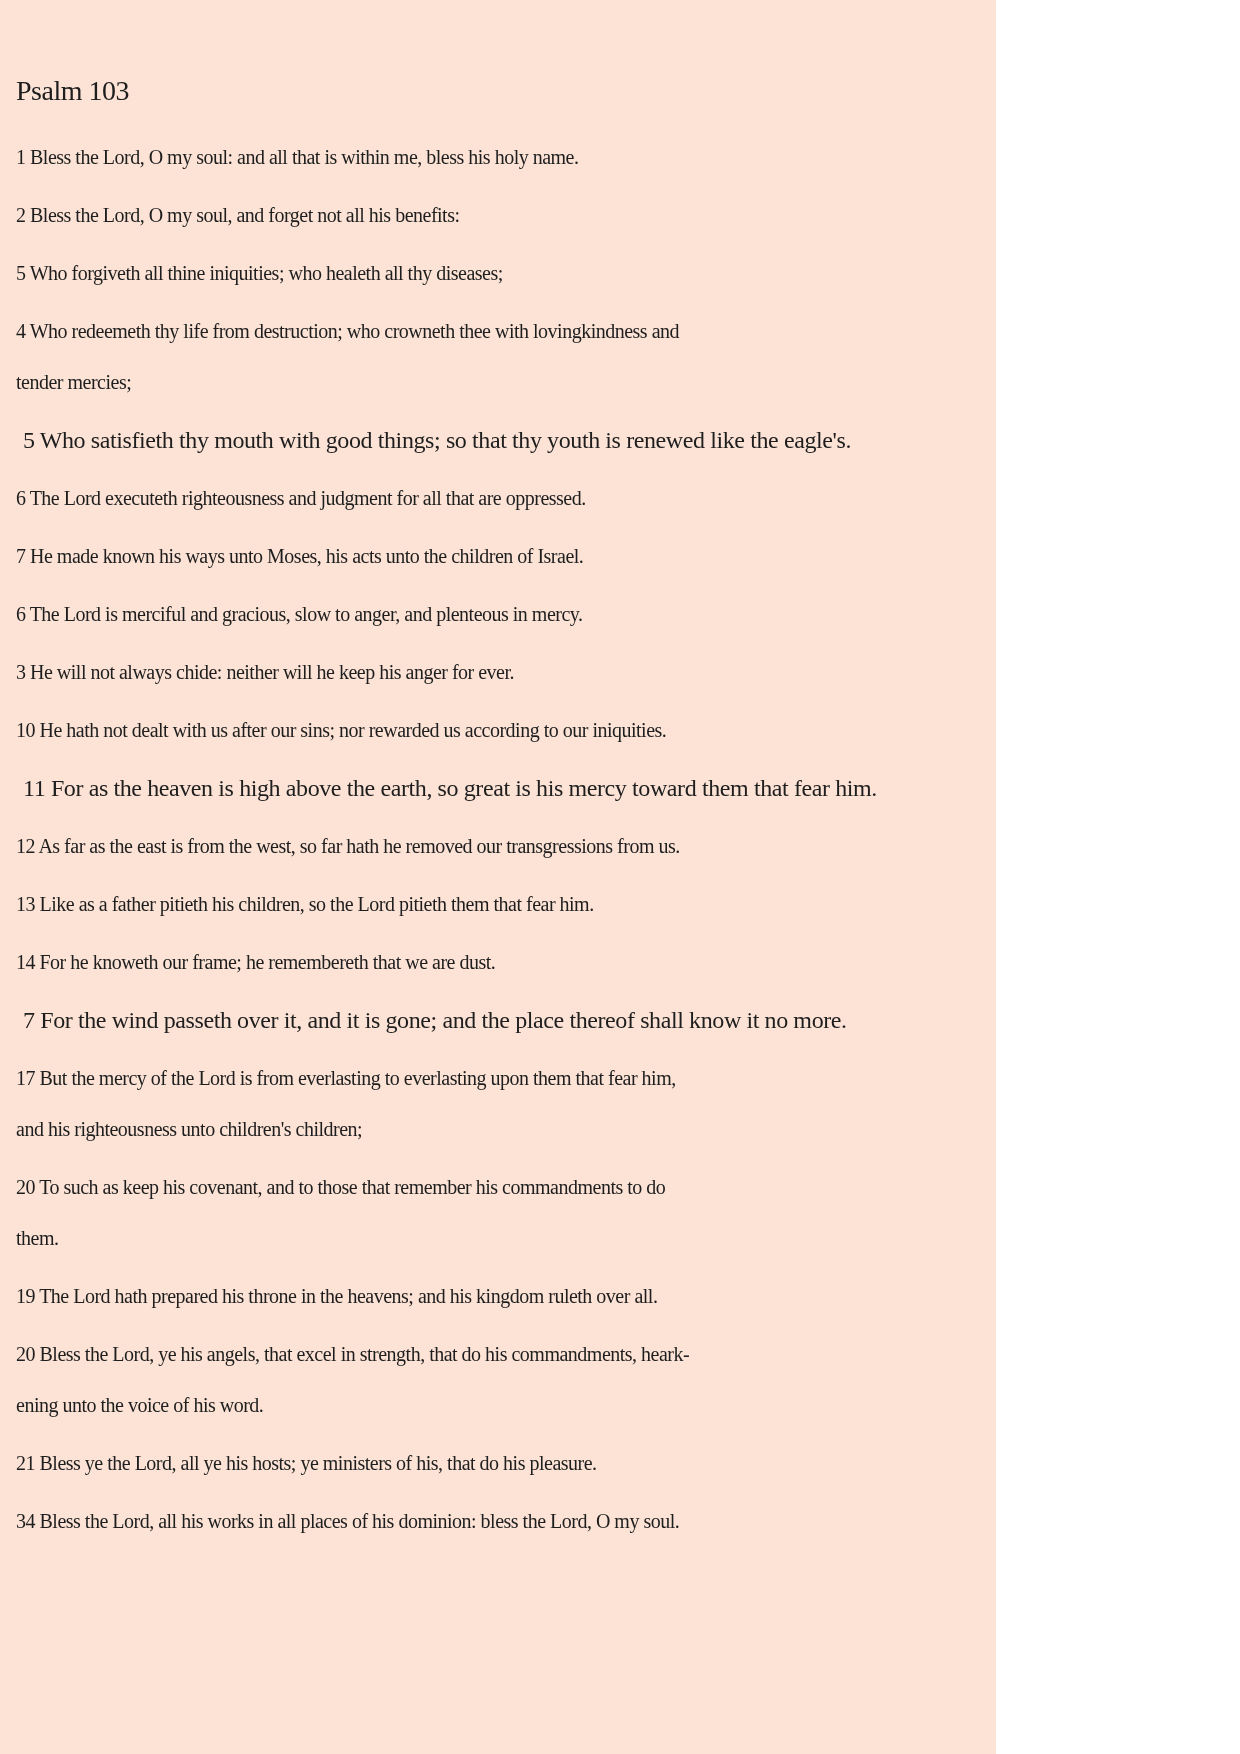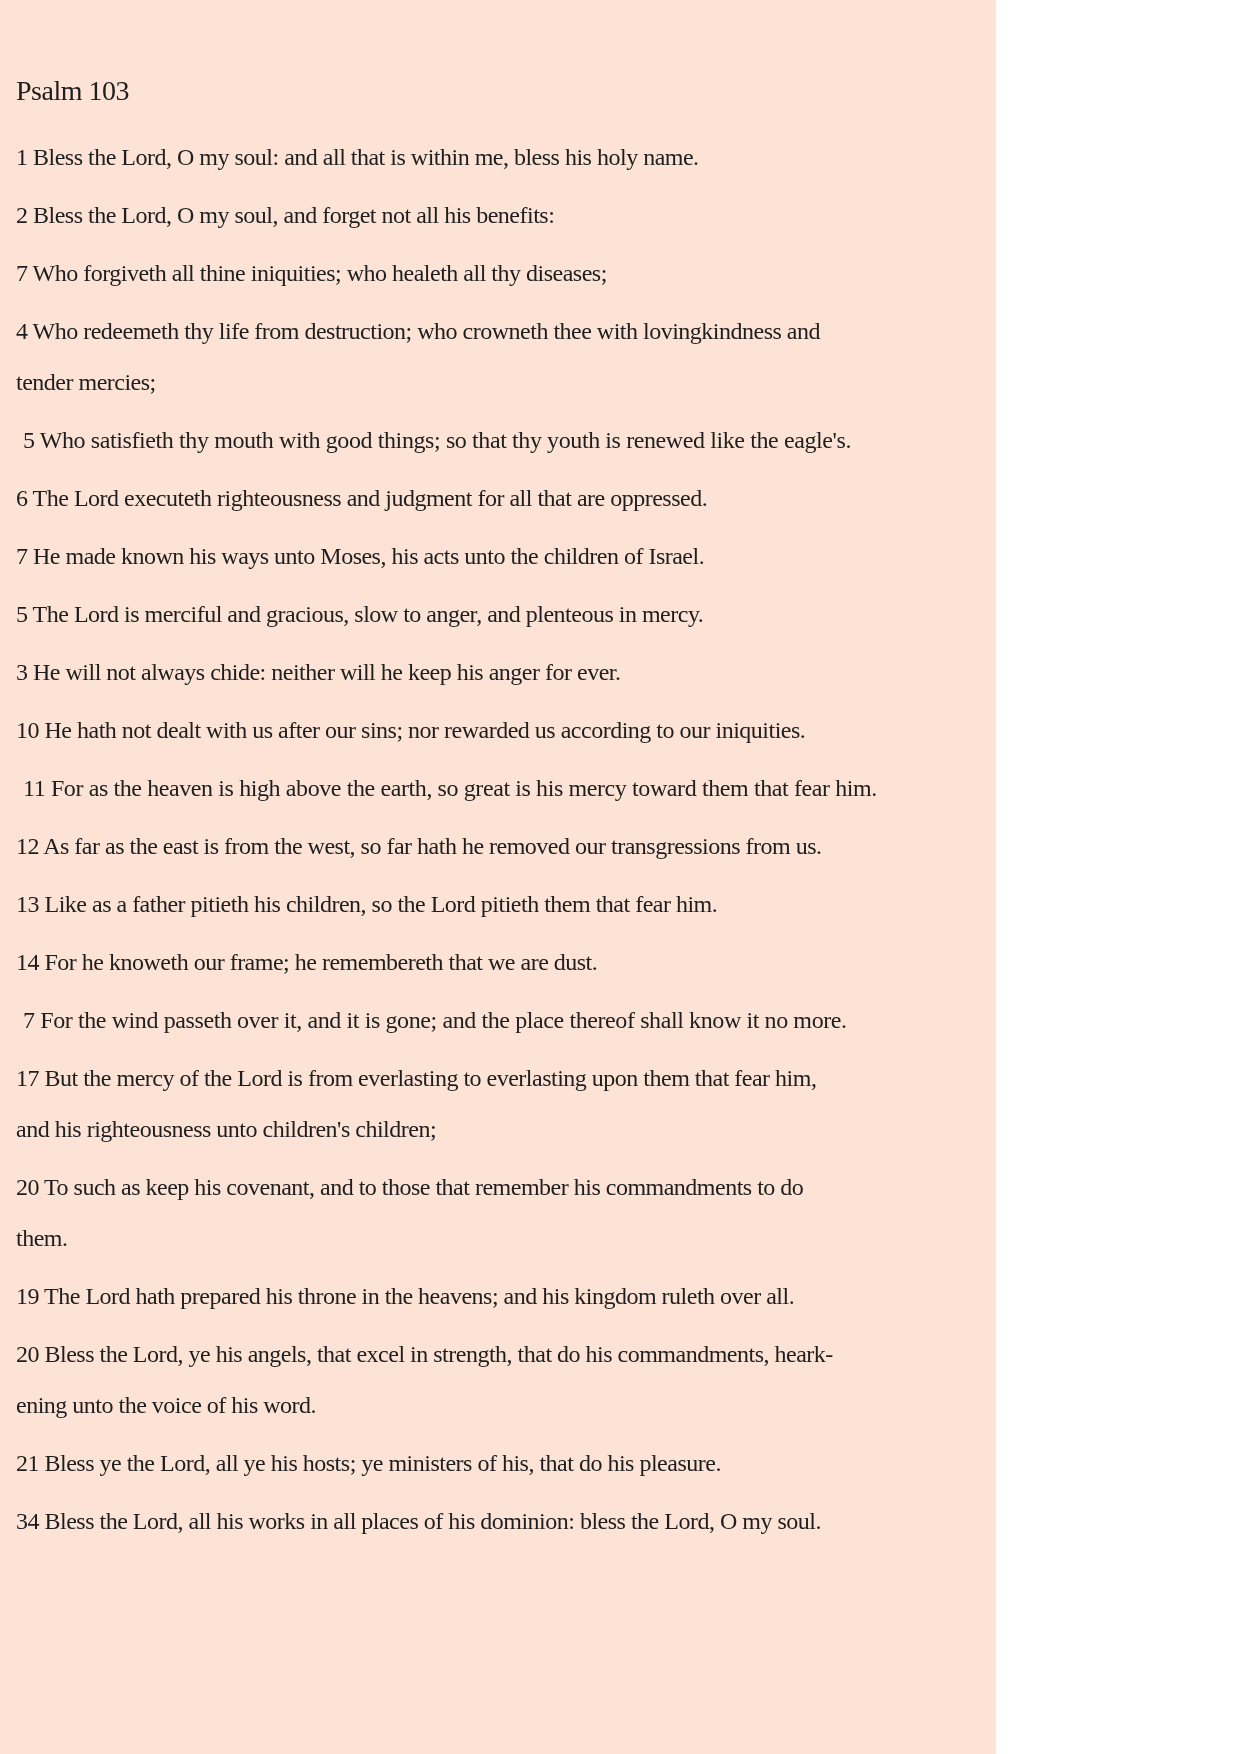--- a/index.html
+++ b/index.html
@@ -18,47 +18,47 @@
     color: #1e1e1e;
   }
   .doc-title {
     font-size: 28px;
     font-weight: 400;
     line-height: 42px;
     margin: 0 0 20px 0;
     letter-spacing: -0.5px;
   }
   .verse {
-    font-size: 24px;
+    font-size: 20px;
     line-height: 51px;
     letter-spacing: -0.5px;
     margin: 0 0 7px 0;
     white-space: pre-line; 
   }
   .verse.small {
     font-size: 24px;
     letter-spacing: -0.4px;
     margin-left: 7px;
   }
 </style>
 </head>
 <body>
 
 <div class="page" style="background: rgb(252, 227, 214); color: rgb(30, 30, 30);">
   <h1 class="doc-title">Psalm 103</h1>
   <div id="verses">
       <p class="verse">1 Bless the Lord, O my soul: and all that is within me, bless his holy name.</p>
       <p class="verse">2 Bless the Lord, O my soul, and forget not all his benefits:</p>
-      <p class="verse">7 Who forgiveth all thine iniquities; who healeth all thy diseases;</p>
+      <p class="verse">5 Who forgiveth all thine iniquities; who healeth all thy diseases;</p>
       <p class="verse">4 Who redeemeth thy life from destruction; who crowneth thee with lovingkindness and
 tender mercies;</p>
       <p class="verse small">5 Who satisfieth thy mouth with good things; so that thy youth is renewed like the eagle's.</p>
       <p class="verse">6 The Lord executeth righteousness and judgment for all that are oppressed.</p>
       <p class="verse">7 He made known his ways unto Moses, his acts unto the children of Israel.</p>
-      <p class="verse">5 The Lord is merciful and gracious, slow to anger, and plenteous in mercy.</p>
+      <p class="verse">6 The Lord is merciful and gracious, slow to anger, and plenteous in mercy.</p>
       <p class="verse">3 He will not always chide: neither will he keep his anger for ever.</p>
       <p class="verse">10 He hath not dealt with us after our sins; nor rewarded us according to our iniquities.</p>
       <p class="verse small">11 For as the heaven is high above the earth, so great is his mercy toward them that fear him.</p>
       <p class="verse">12 As far as the east is from the west, so far hath he removed our transgressions from us.</p>
       <p class="verse">13 Like as a father pitieth his children, so the Lord pitieth them that fear him.</p>
       <p class="verse">14 For he knoweth our frame; he remembereth that we are dust.</p>
       <p class="verse small">7 For the wind passeth over it, and it is gone; and the place thereof shall know it no more.</p>
       <p class="verse">17 But the mercy of the Lord is from everlasting to everlasting upon them that fear him,
 and his righteousness unto children's children;</p>
       <p class="verse">20 To such as keep his covenant, and to those that remember his commandments to do

